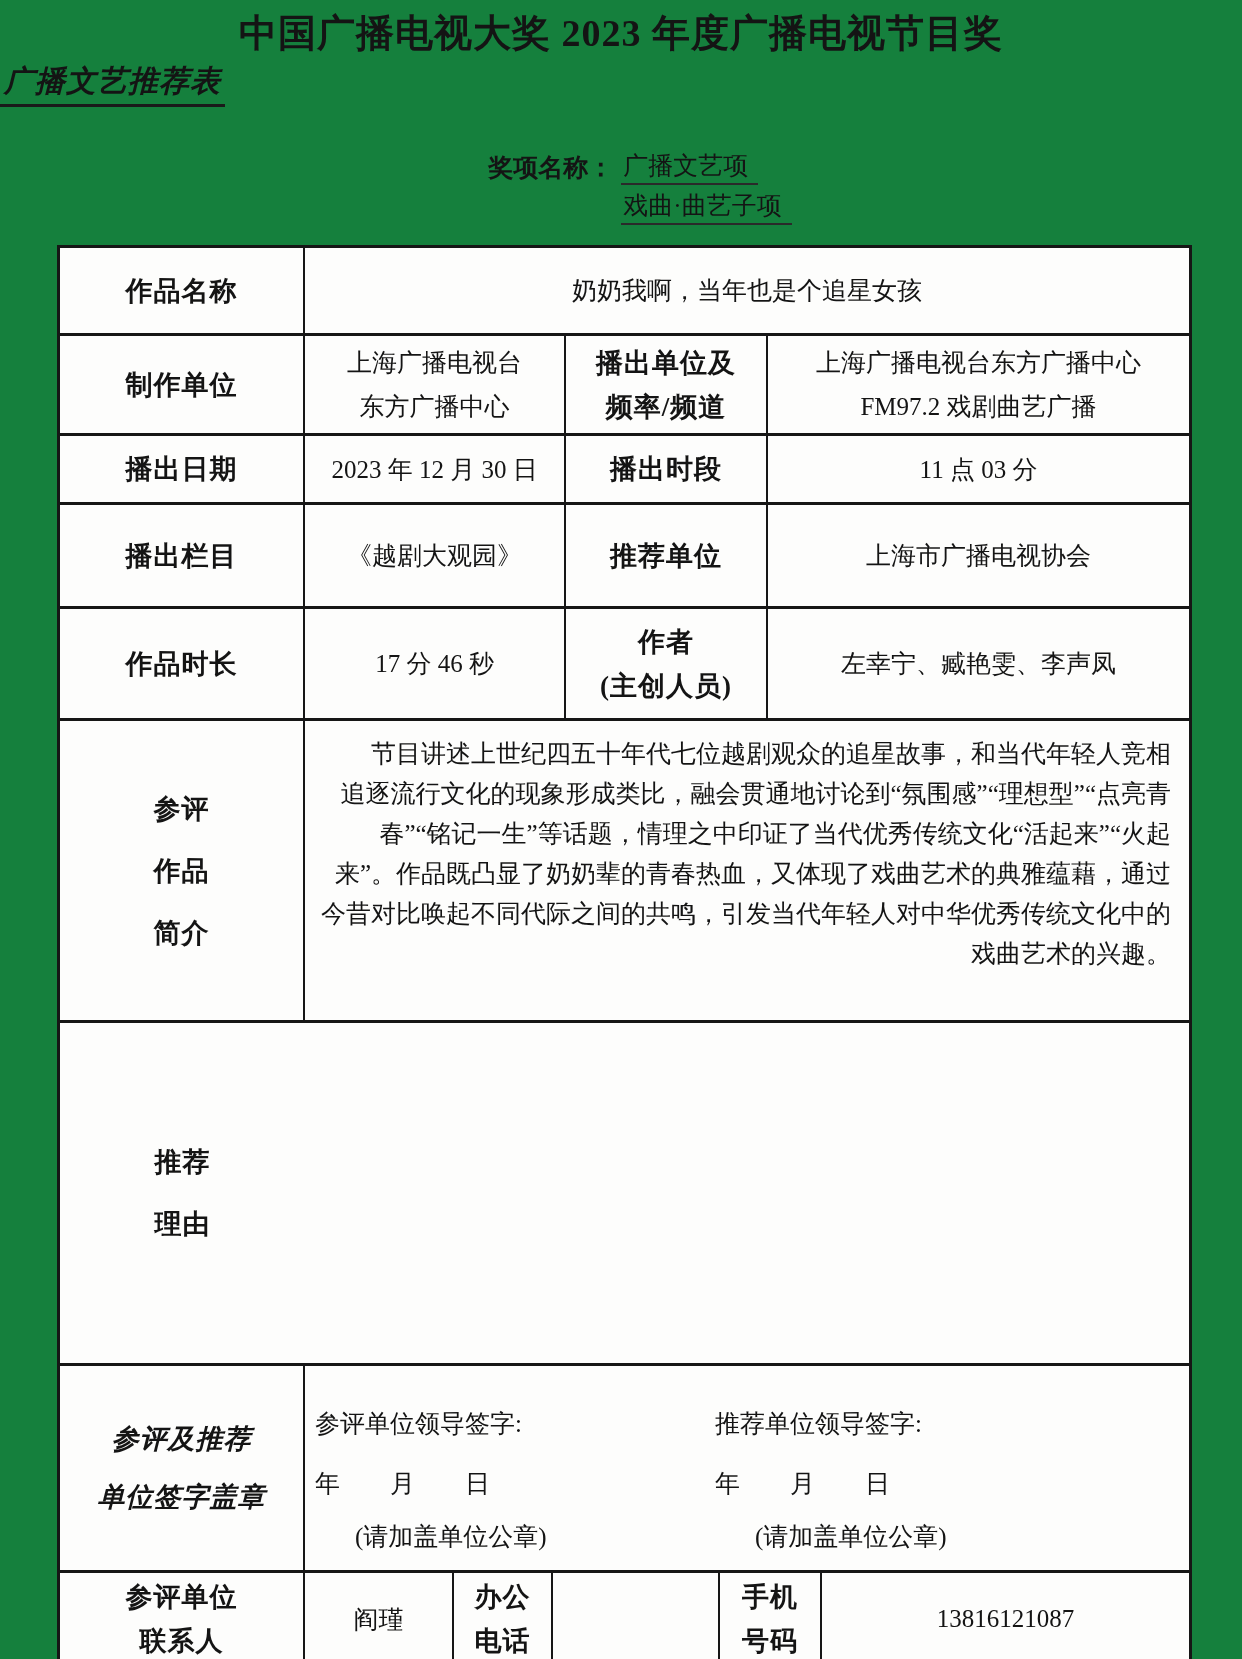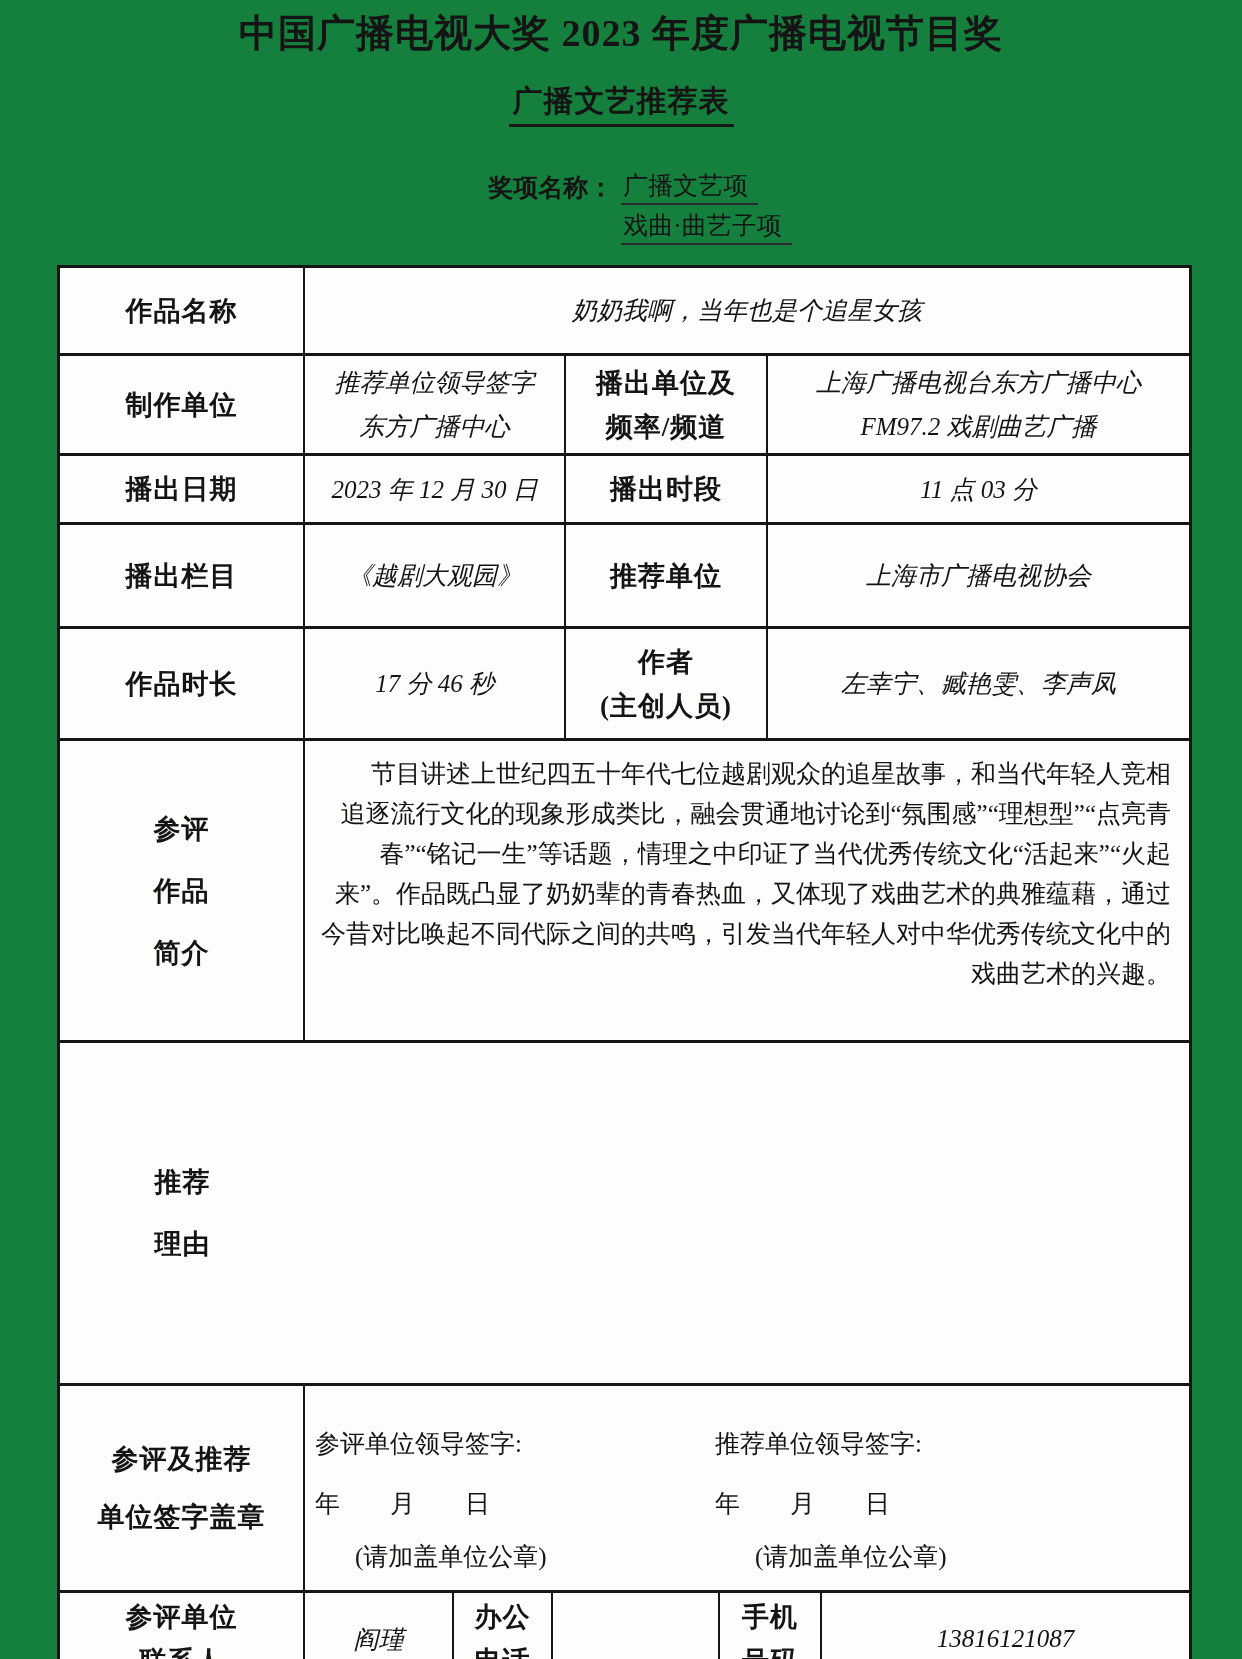--- a/index.html
+++ b/index.html
@@ -17,22 +17,22 @@
     overflow:hidden;
   }
   .title{
     padding-top:8px;
     text-align:center;
     font-size:38px;
     font-weight:bold;
     letter-spacing:1px;
   }
   .subtitle-wrap{
-    text-align:center;
-    margin-top:22px;
+    margin-top:2px;
+    font-style:italic;
   }
   .subtitle{
     display:inline-block;
     font-size:30px;
     font-weight:bold;
     border-bottom:3px solid #1a1a1a;
     padding:0 4px 2px 4px;
     letter-spacing:1px;
   }
   .award{
@@ -89,24 +89,24 @@
     border-right:2px solid #161616;
     display:flex;
     flex-direction:column;
     align-items:center;
     justify-content:center;
     text-align:center;
     overflow:hidden;
   }
   .cell:last-child{border-right:none;}
   .lbl{font-size:27px;font-weight:bold;letter-spacing:1px;}
-  .val{font-size:25px;font-style:italic;}
+  .val{font-size:25px;}
   .two-line div{line-height:44px;}
   .spread div{line-height:62px;}
-  .spread2 div{line-height:58px;}
+  .spread2 div{line-height:58px;font-style:italic;}
   .txt{
     display:block;
     text-align:left;
     padding:13px 18px 0 16px;
     font-size:25px;
     line-height:40px;
   }
   .txt p{
     margin:0;
     text-indent:2em;
@@ -148,21 +148,21 @@
   <div class="tbl">
 
     <div class="row r1 cols-a">
       <div class="cell lbl">作品名称</div>
       <div class="cell val">奶奶我啊，当年也是个追星女孩</div>
     </div>
 
     <div class="row r2 cols-b">
       <div class="cell lbl">制作单位</div>
       <div class="cell val two-line">
-        <div>推荐单位领导签字</div>
+        <div>上海广播电视台</div>
         <div>东方广播中心</div>
       </div>
       <div class="cell lbl two-line">
         <div>播出单位及</div>
         <div>频率/频道</div>
       </div>
       <div class="cell val two-line">
         <div>上海广播电视台东方广播中心</div>
         <div>FM97.2 戏剧曲艺广播</div>
       </div>

